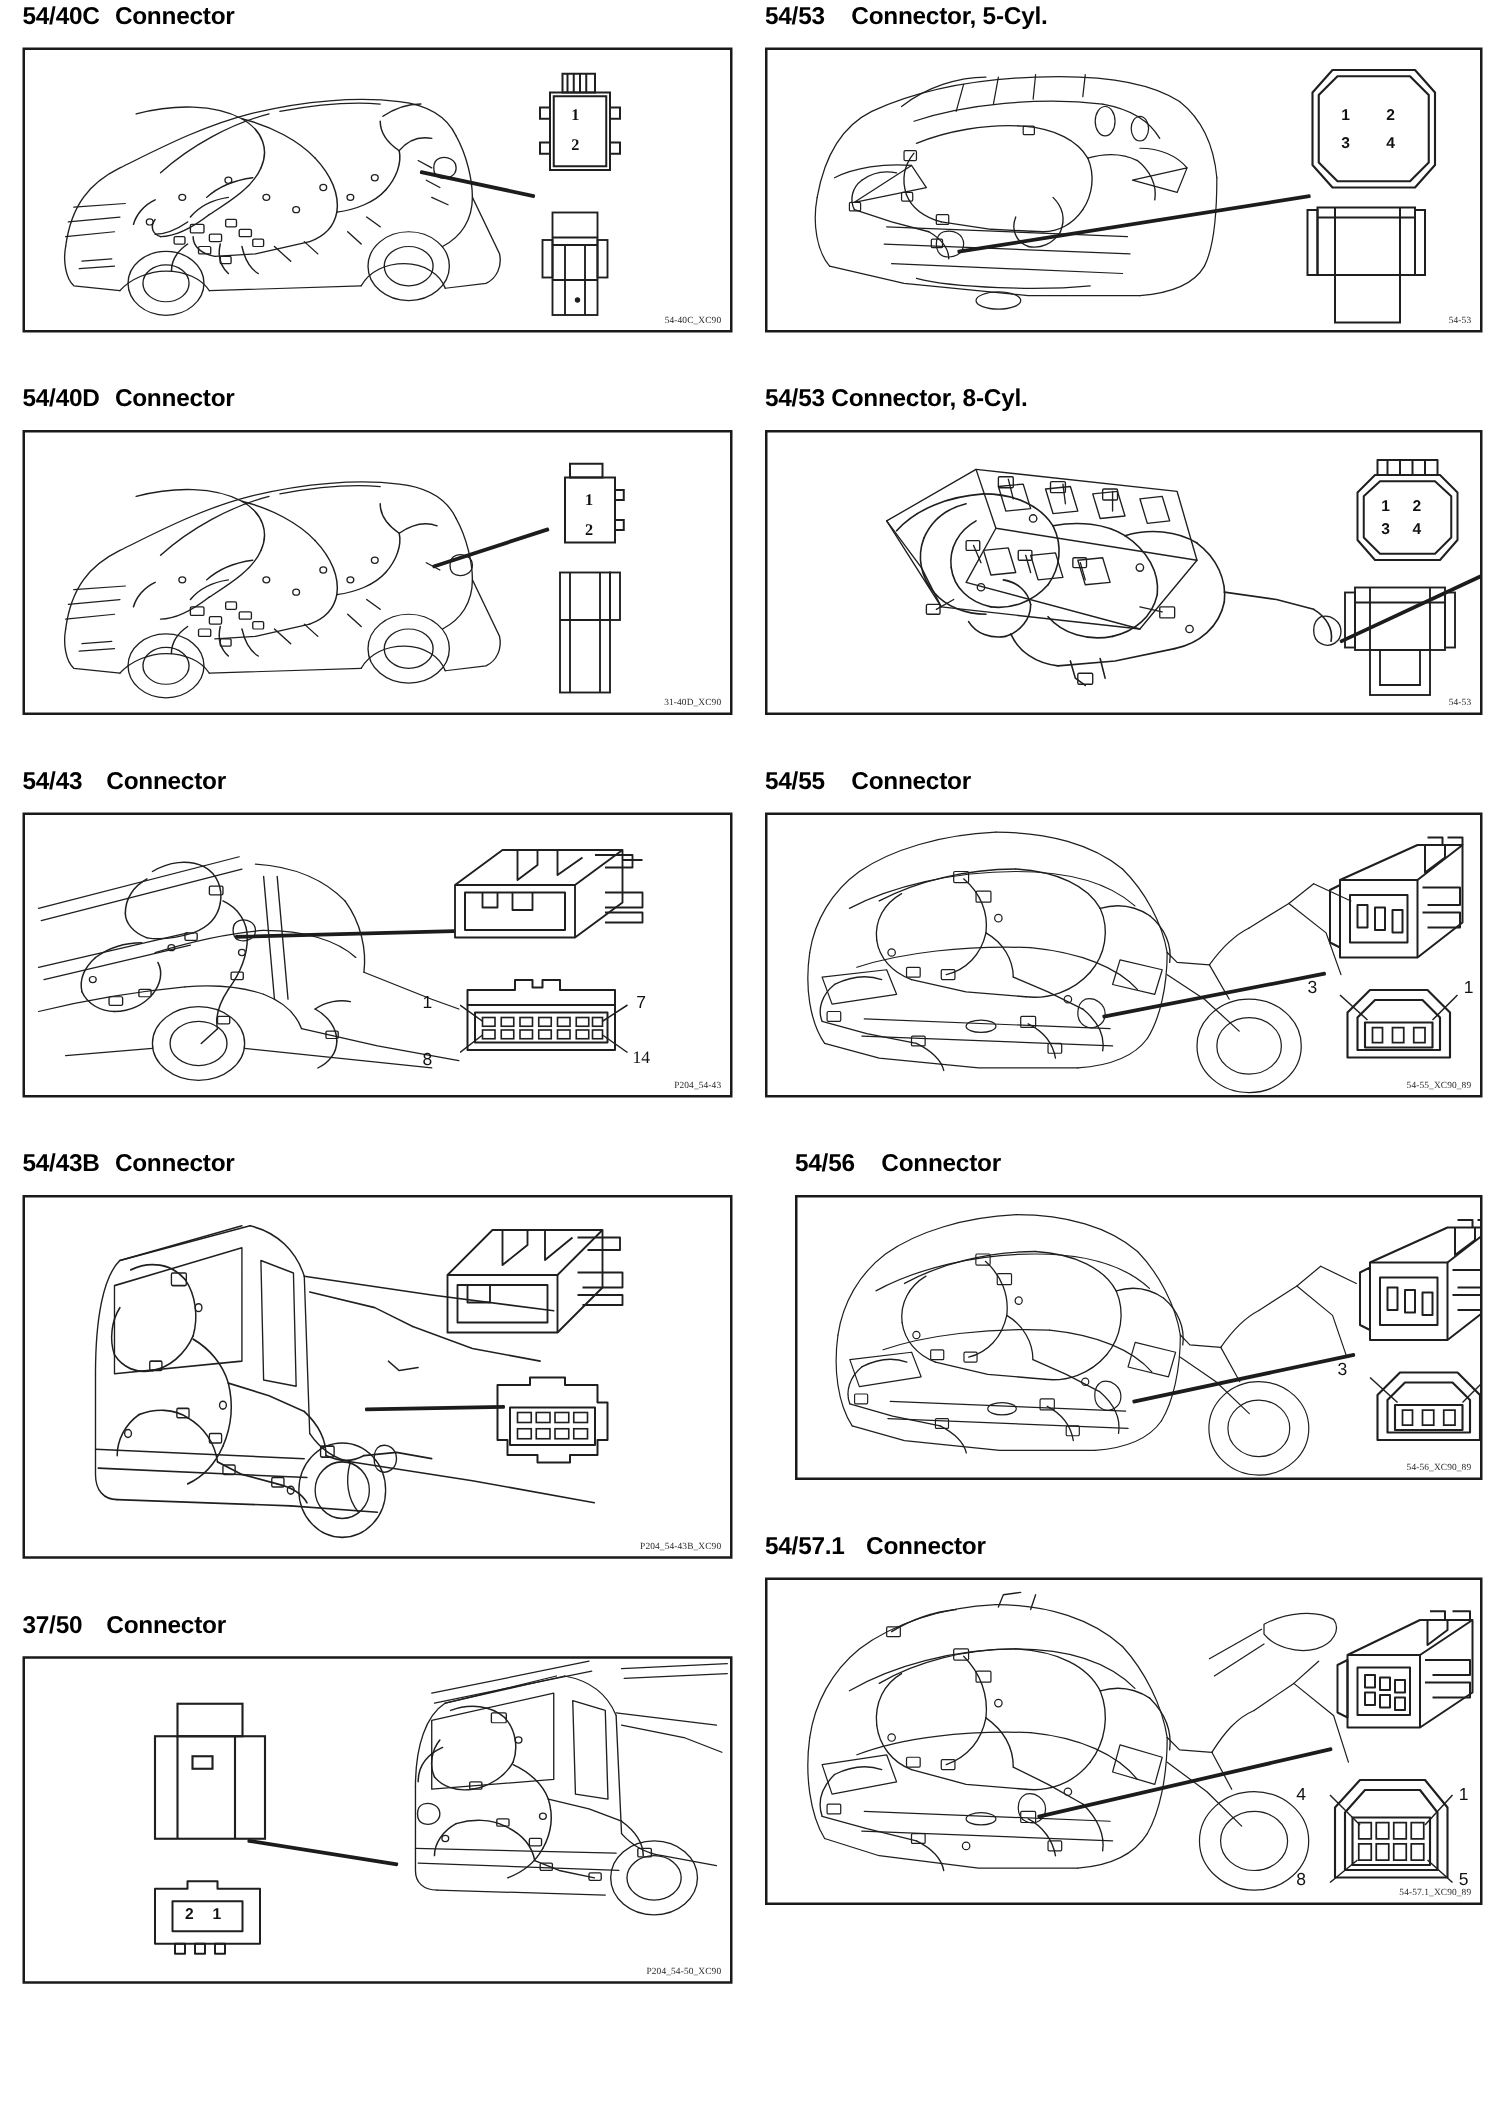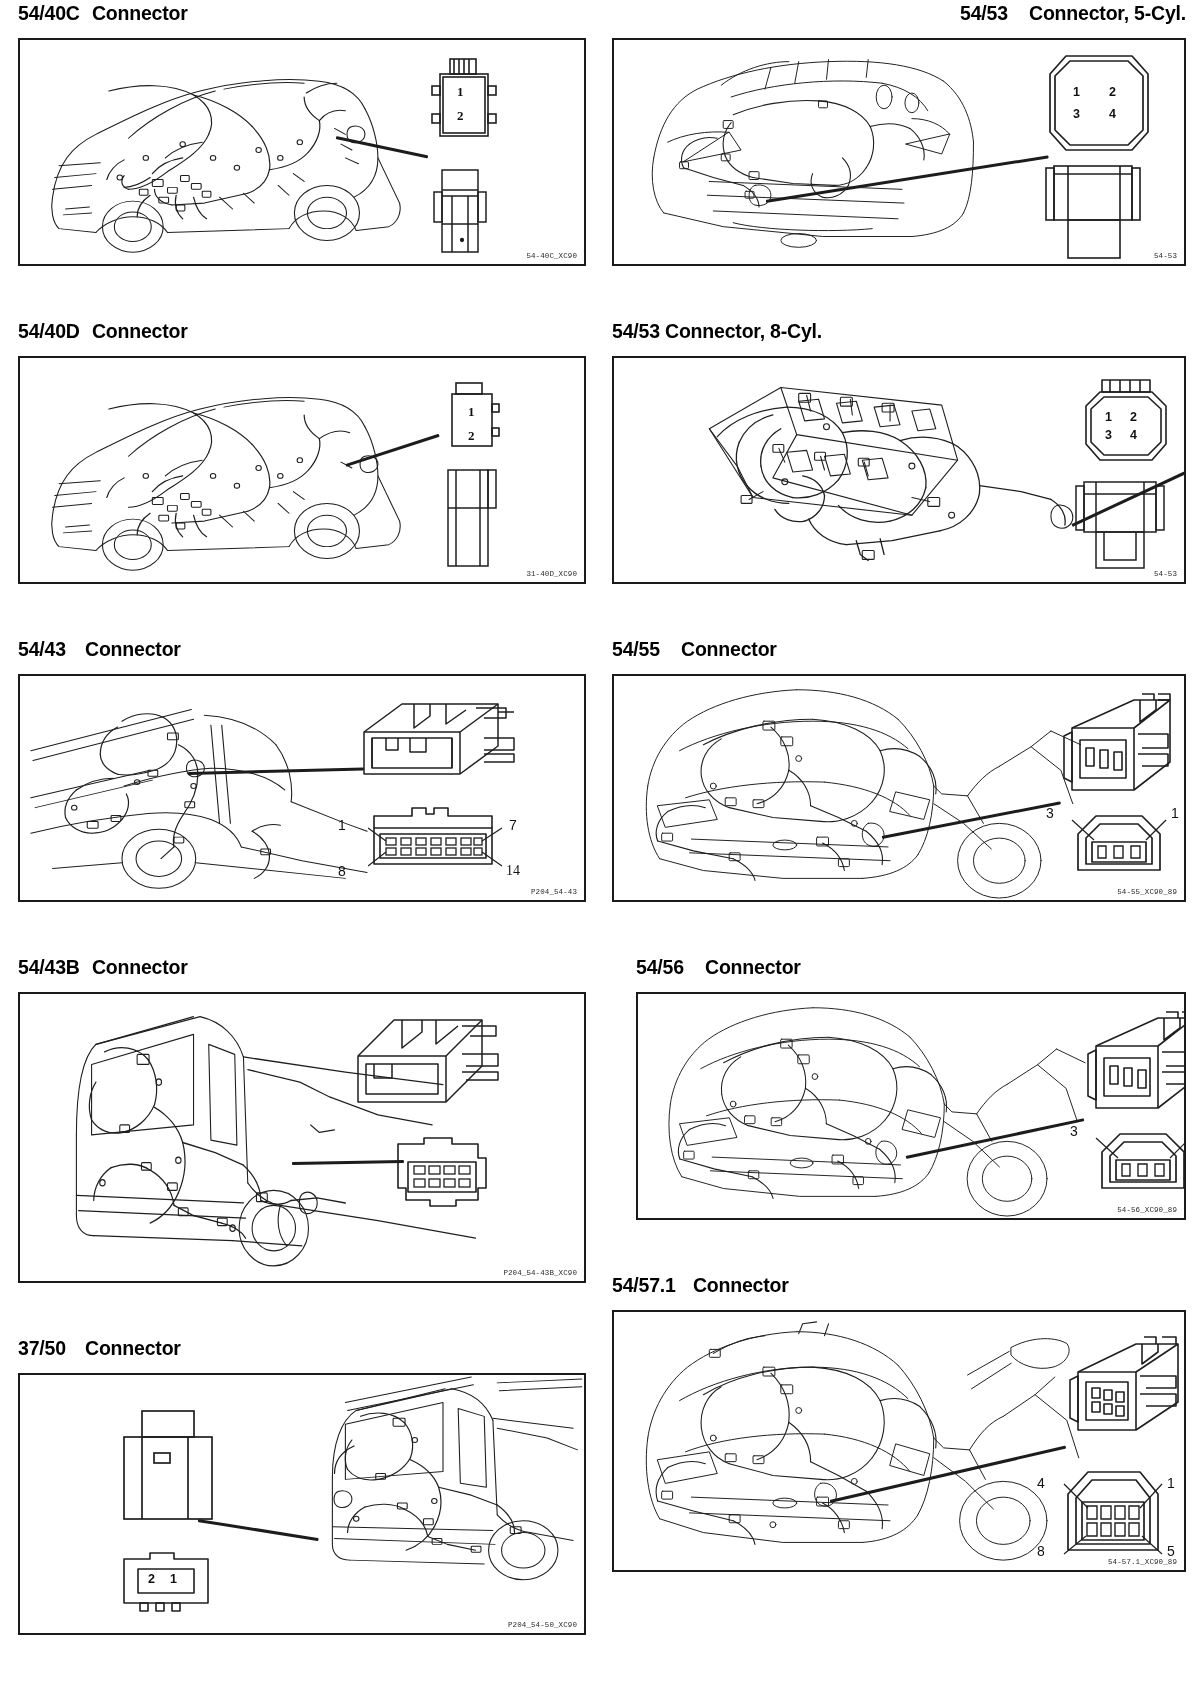--- a/index.html
+++ b/index.html
@@ -18,21 +18,20 @@
     width: 1200px; height: 1686px;
     position: relative;
     display: flex;
     flex-direction: row;
   }
   .column {
     width: 600px;
     padding: 0 14px 0 18px;
     display: flex;
     flex-direction: column;
-    gap: 12px;
   }
   .column.right { padding-left: 12px; padding-right: 14px; }
 
   .panel { position: relative; }
   .panel-title {
     font-size: 19.5px;
     font-weight: bold;
     letter-spacing: -0.2px;
     color: #000;
     white-space: nowrap;
@@ -44,21 +43,21 @@
     background: #fff;
     position: relative;
     overflow: hidden;
   }
   .frame-code {
     position: absolute;
     right: 7px; bottom: 4px;
     font-size: 7.5px;
     letter-spacing: 0.1px;
     color: #2a2a2a;
-    font-family: Liberation Mono, monospace;
+    font-family: Liberation Serif, serif;
     white-space: nowrap;
   }
   .art { position: absolute; inset: 0; }
   .art svg { width: 100%; height: 100%; display: block; }
 
   .leader {
     position: absolute;
     background: #1c1c1c;
     transform-origin: left center;
     height: 3px;
@@ -640,21 +639,21 @@
         </div>
 
         <div class="frame-code">P204_54-50_XC90</div>
       </div>
     </div>
 
   </div>
 
   <div class="column right">
 
-    <div class="panel" style="margin-top:2px;text-align:right;">
+    <div class="panel" style="margin-top:2px;">
       <div class="panel-title">
         <span class="code">54/53</span>
         <span class="label" style="margin-left:16px;">Connector, 5-Cyl.</span>
       </div>
       <div class="frame" style="height:228px;margin-top:13px;">
         <div class="art">
           <svg viewBox="0 0 574 228" preserveAspectRatio="none">
             <g fill="none" stroke="#1f1f1f" stroke-width="1" stroke-linejoin="round" stroke-linecap="round">
 
               <path d="M40 120 C46 86 60 62 84 50 C118 34 164 24 216 22 C268 20 308 26 332 42"></path>

